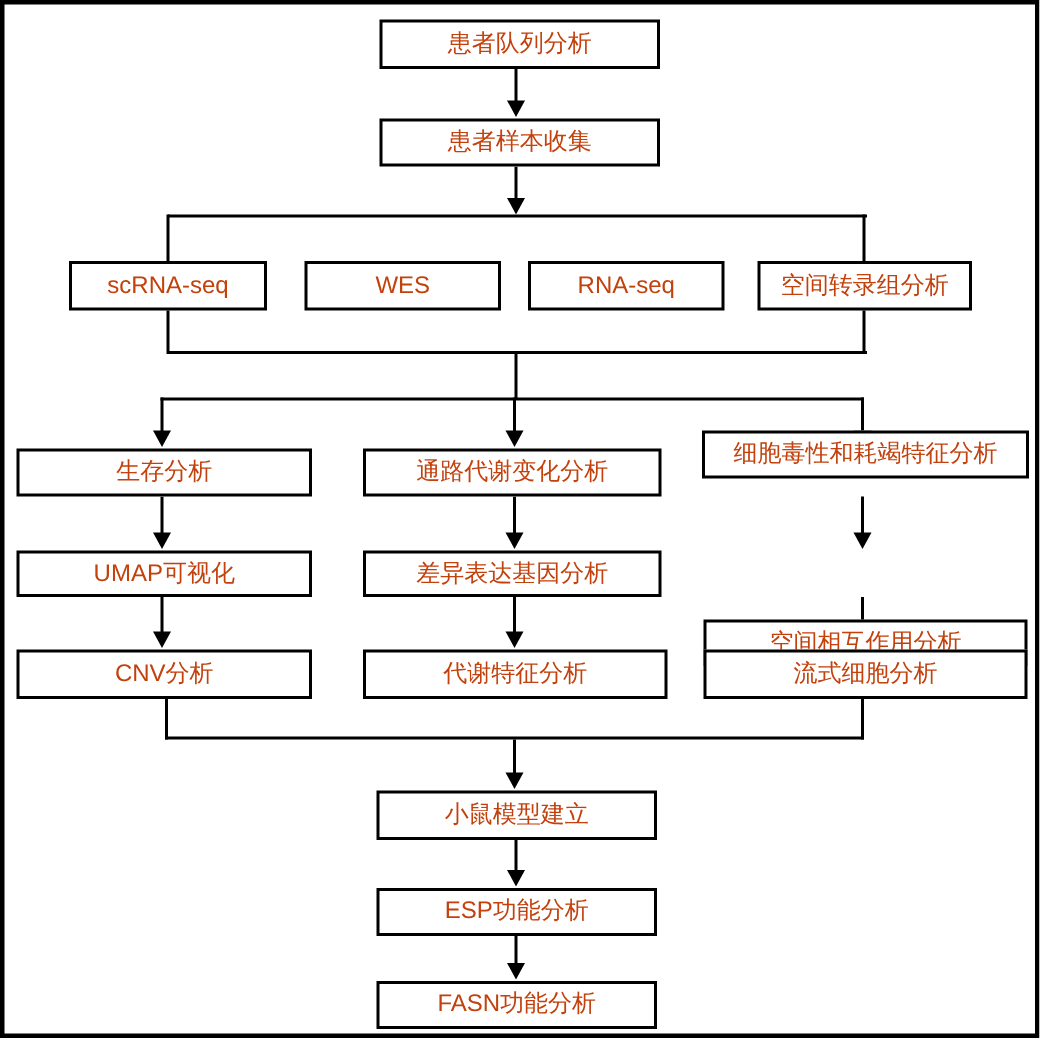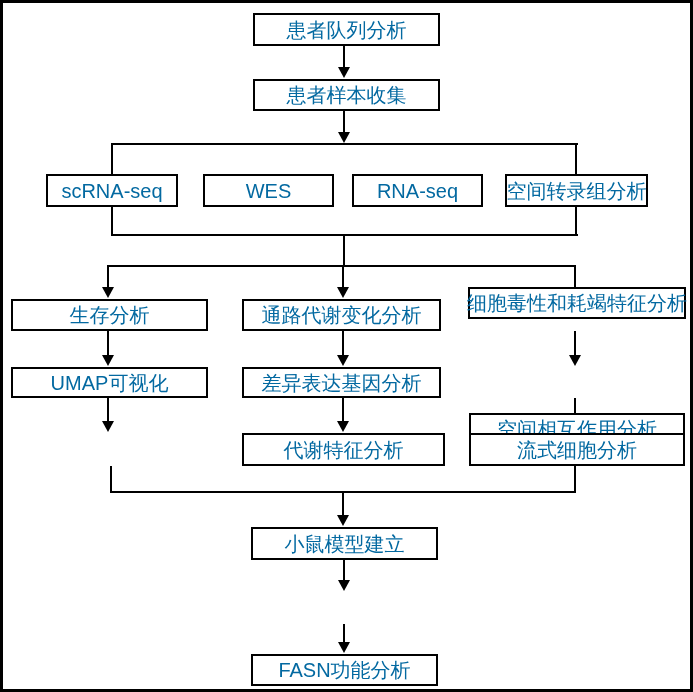--- a/index.html
+++ b/index.html
@@ -15,25 +15,25 @@
     box-sizing: border-box;
     border: 3px solid #000000;
     background: #ffffff;
     overflow: hidden;
   }
   .node {
     position: absolute;
     box-sizing: border-box;
     border: 2px solid #000000;
     background: #ffffff;
-    color: #0369a1;
+    color: #c2410c;
     display: flex;
     align-items: center;
     justify-content: center;
-    font-size: 20px;
+    font-size: 16px;
     line-height: 1;
     white-space: nowrap;
     z-index: 2;
   }
   .vline {
     position: absolute;
     width: 2px;
     background: #000000;
     z-index: 1;
   }
@@ -109,25 +109,27 @@
   <div class="node" style="left:250px; top:10px;  width:187px; height:33px;">患者队列分析</div>
   <div class="node" style="left:250px; top:76px;  width:187px; height:32px;">患者样本收集</div>
 
   <div class="node" style="left:43px;  top:171px; width:132px; height:33px;">scRNA-seq</div>
   <div class="node" style="left:200px; top:171px; width:131px; height:33px;">WES</div>
   <div class="node" style="left:349px; top:171px; width:131px; height:33px;">RNA-seq</div>
   <div class="node" style="left:502px; top:171px; width:143px; height:33px;">空间转录组分析</div>
 
   <div class="node" style="left:8px;   top:296px; width:197px; height:32px;">生存分析</div>
   <div class="node" style="left:8px;   top:364px; width:197px; height:31px;">UMAP可视化</div>
+  <div class="node" style="left:8px;   top:430px; width:197px; height:33px;">CNV分析</div>
 
   <div class="node" style="left:239px; top:296px; width:199px; height:32px;">通路代谢变化分析</div>
   <div class="node" style="left:239px; top:364px; width:199px; height:31px;">差异表达基因分析</div>
   <div class="node" style="left:239px; top:430px; width:203px; height:33px;">代谢特征分析</div>
 
   <div class="node" style="left:465px; top:284px; width:218px; height:32px;">细胞毒性和耗竭特征分析</div>
   <div class="node" style="left:466px; top:362px; width:216px; height:31px;margin-top:48px;">空间相互作用分析</div>
   <div class="node" style="left:466px; top:430px; width:216px; height:33px;">流式细胞分析</div>
 
   <div class="node" style="left:248px; top:524px; width:187px; height:33px;">小鼠模型建立</div>
+  <div class="node" style="left:248px; top:589px; width:187px; height:32px;">ESP功能分析</div>
   <div class="node" style="left:248px; top:651px; width:187px; height:32px;">FASN功能分析</div>
 
 </div>
 
 </body></html>

